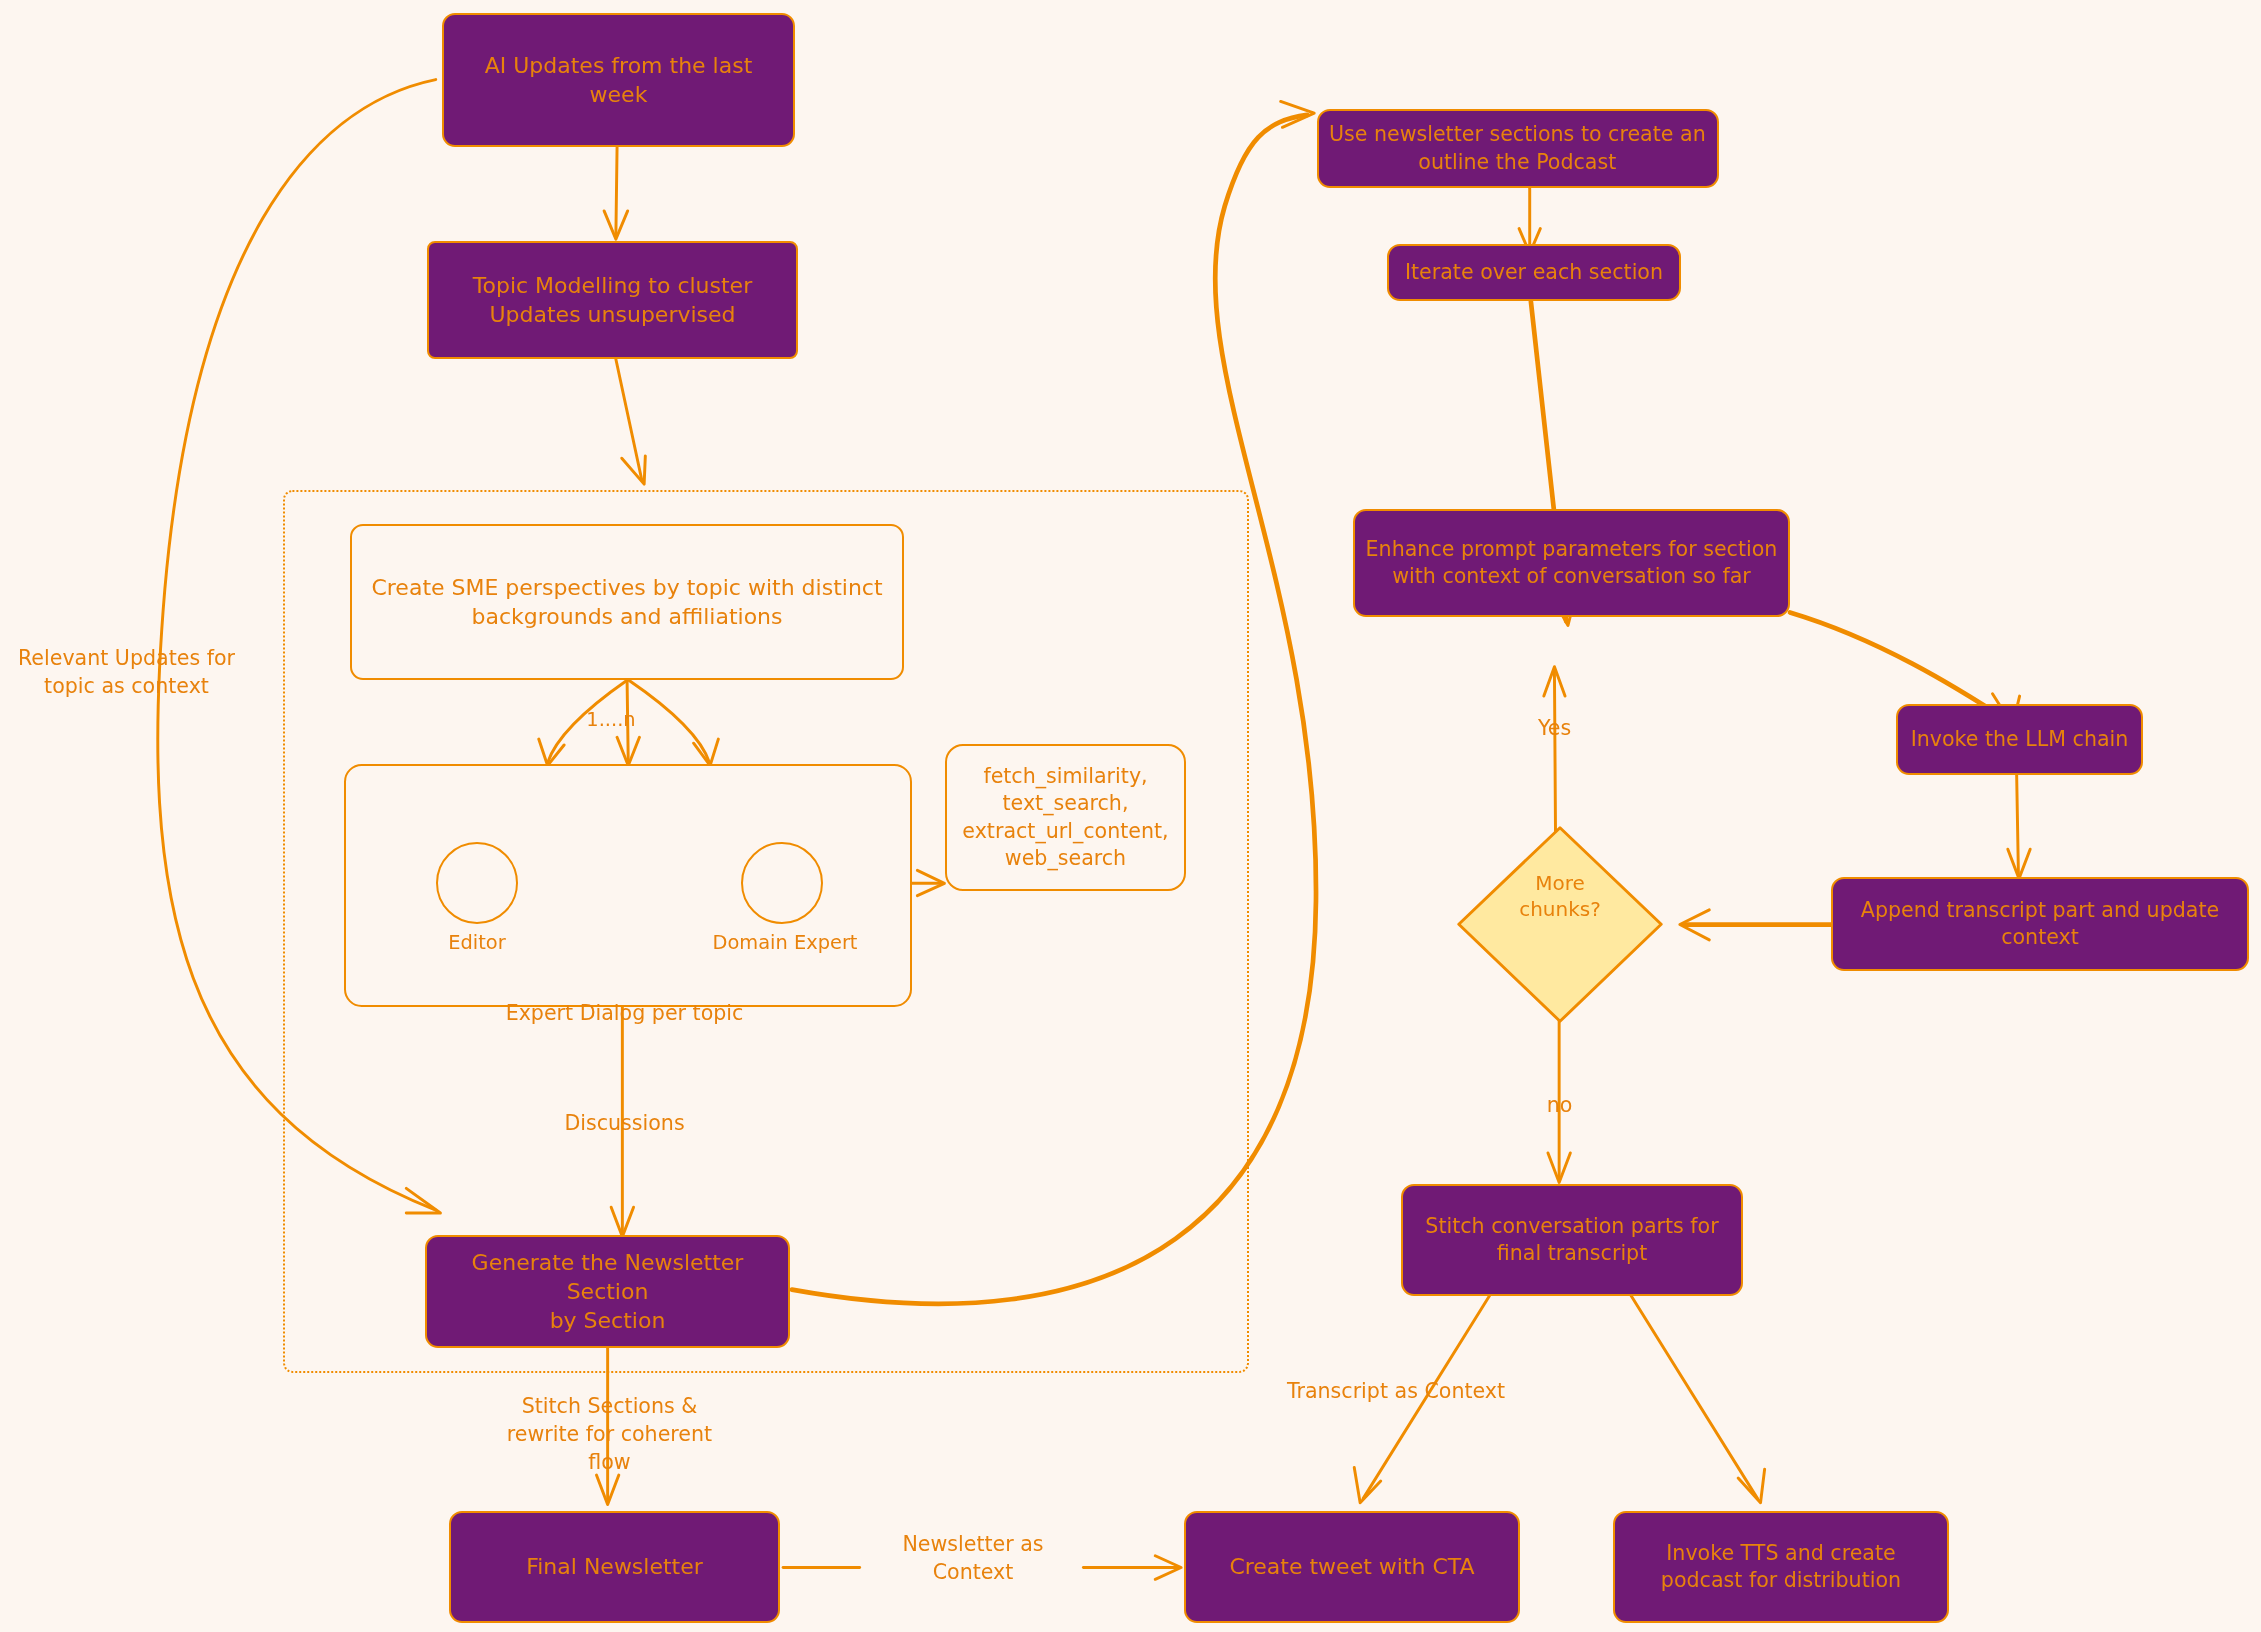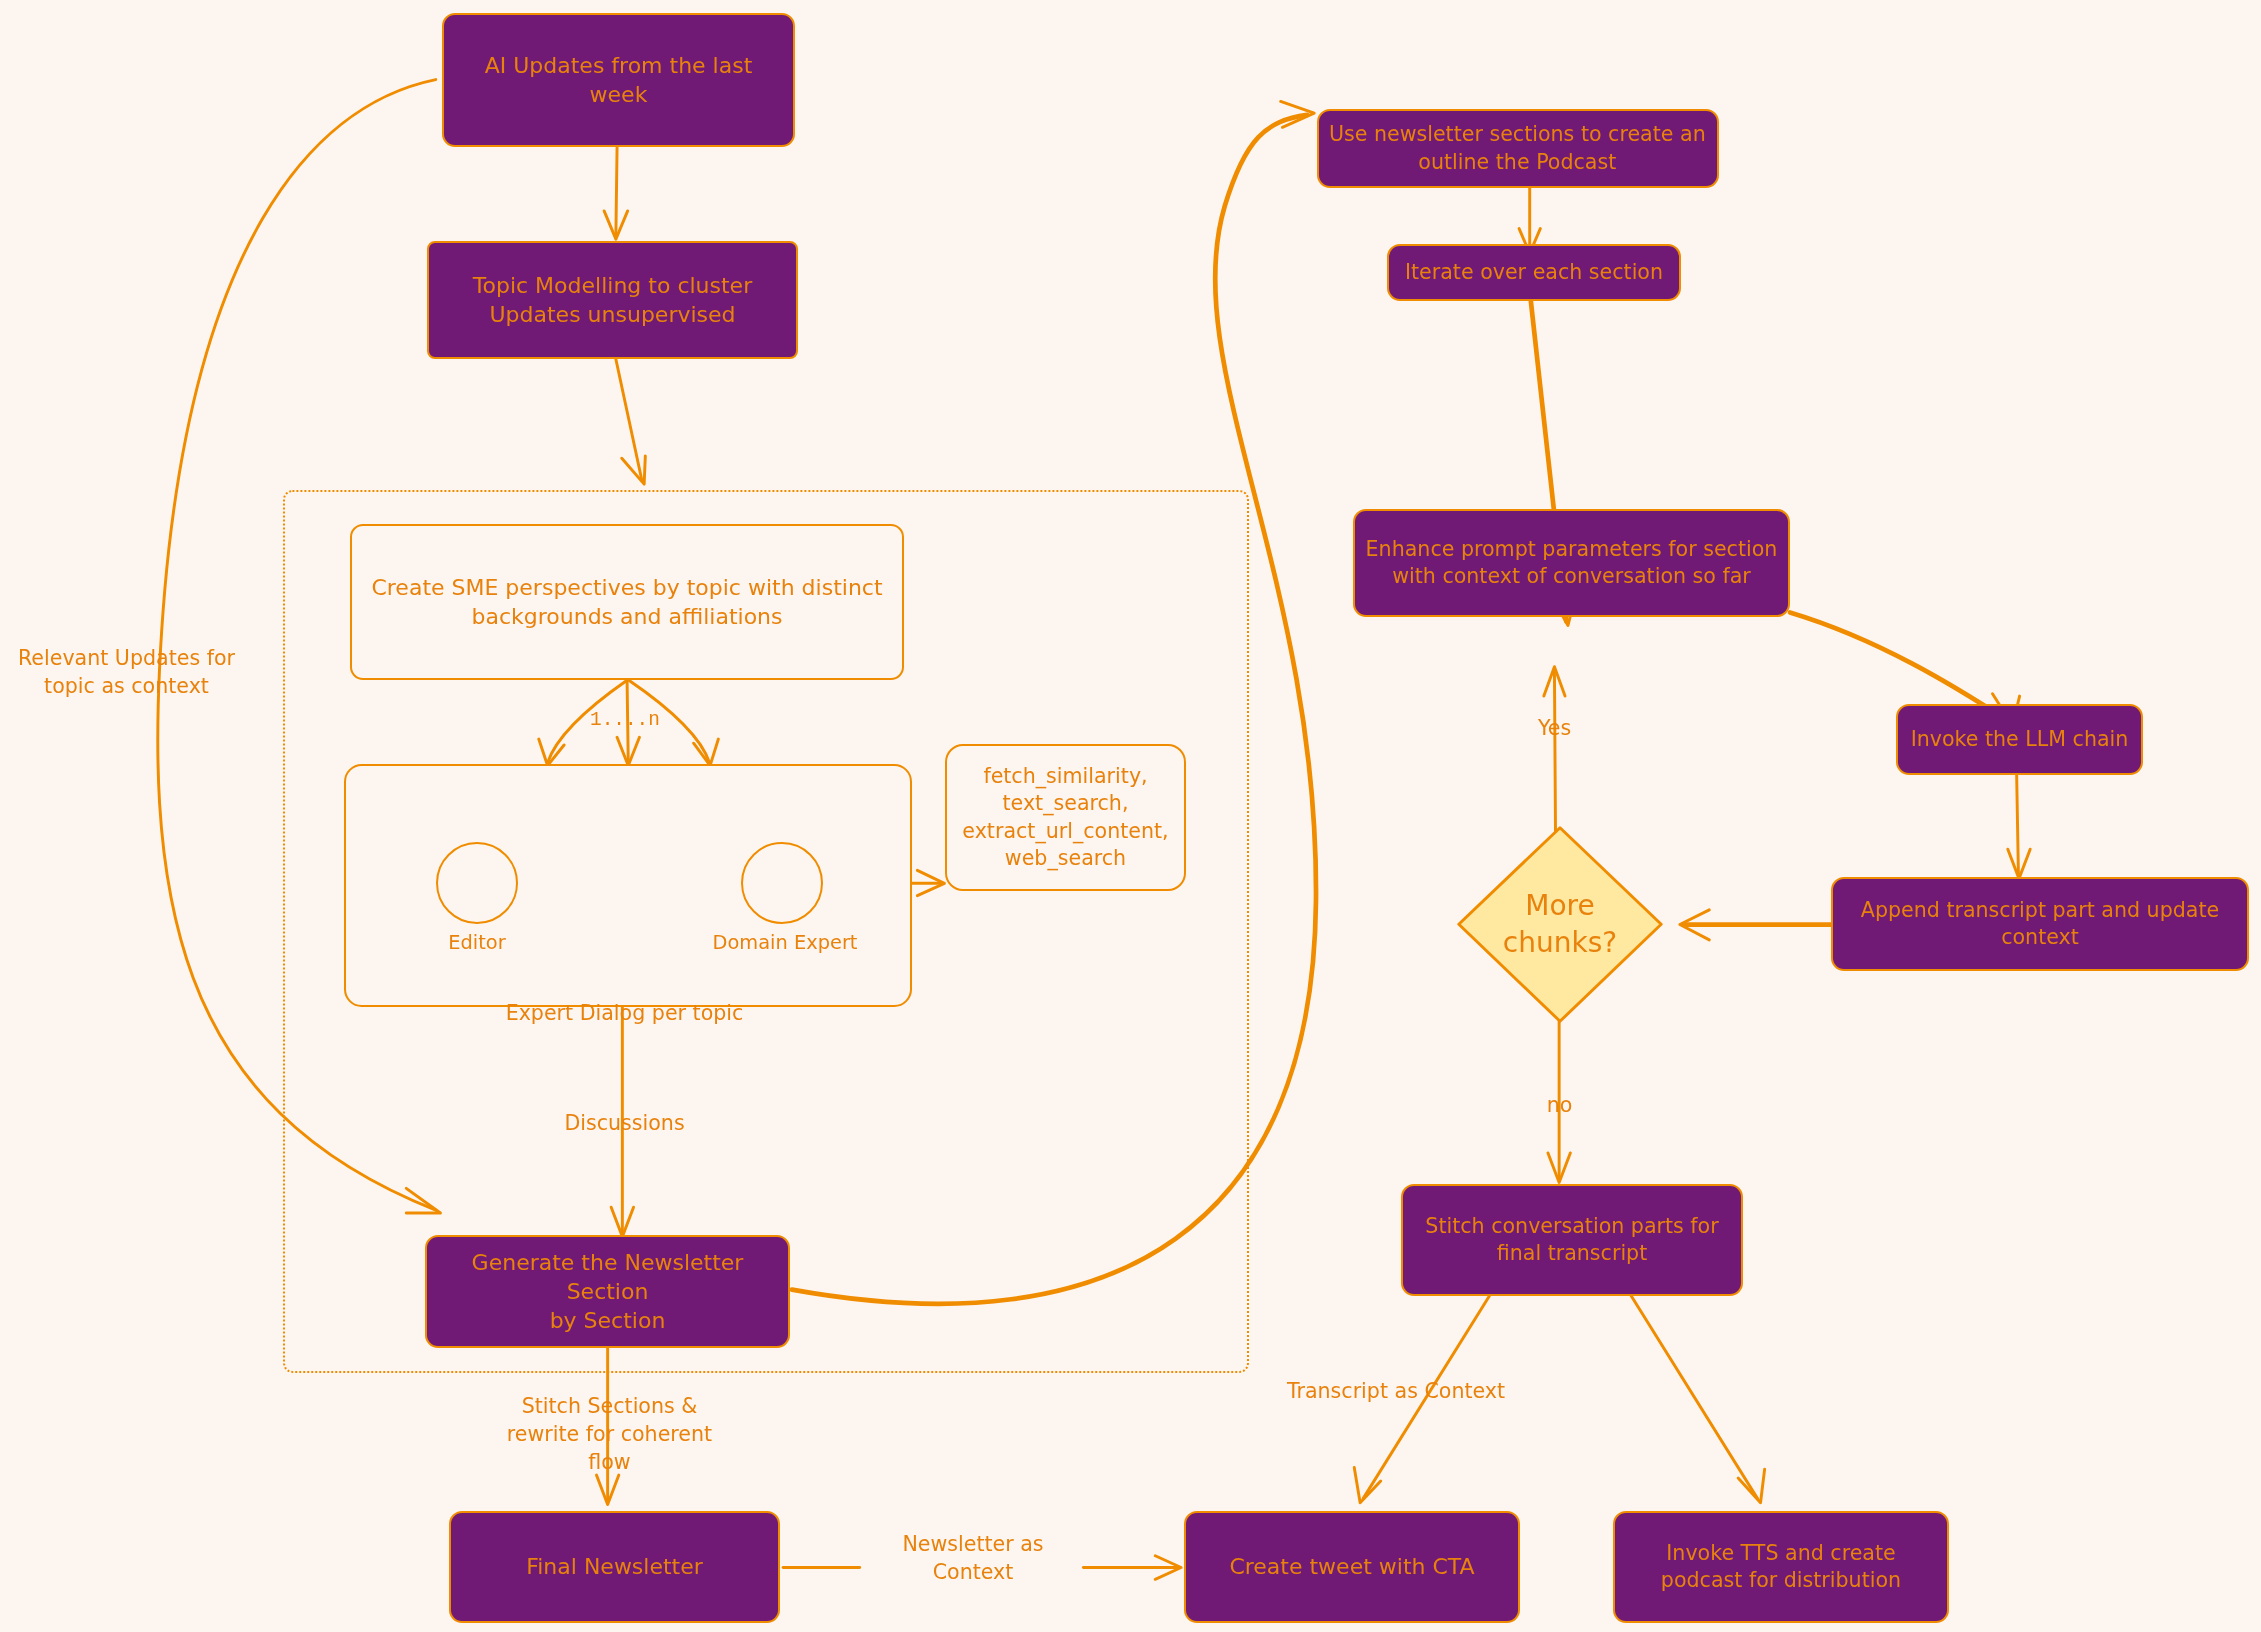--- a/index.html
+++ b/index.html
@@ -226,21 +226,21 @@
   <div class="label" style="left:412px; top:930px; width:130px; font-size:19.4px;">Editor</div>
 
   <div class="circle-node" style="left:741px; top:842px; width:82px; height:82px;"></div>
   <div class="label" style="left:701px; top:930px; width:168px; font-size:19.4px;">Domain Expert</div>
 
   <div class="node hollow" style="left:945px; top:744px; width:241px; height:147px; font-size:20.6px;border-radius:18px;">fetch_similarity,
 text_search,
 extract_url_content,
 web_search</div>
 
-  <div class="label" style="left:560px; top:707px; width:130px; font-size:19.4px;font-family:Liberation Mono, monospace;">1....n</div>
+  <div class="label" style="left:546px; top:707px; width:130px; font-size:19.4px;">1....n</div>
 
   <div class="label" style="left:448px; top:1000px; width:353px; font-size:20.6px;">Expert Dialog per topic</div>
 
   <div class="label" style="left:489px; top:1110px; width:271px; font-size:20.6px;">Discussions</div>
 
   <div class="node filled" style="left:425px; top:1235px; width:365px; height:113px; font-size:22px;">Generate the Newsletter Section
 by Section</div>
 
   <div class="label" style="left:0px; top:645px; width:253px; font-size:20.6px;">Relevant Updates for
 topic as context</div>
@@ -267,21 +267,21 @@
   <div class="node filled" style="left:1896px; top:704px; width:247px; height:71px; font-size:20.6px;">Invoke the LLM chain</div>
 
   <div class="node filled" style="left:1831px; top:877px; width:418px; height:94px; font-size:20.6px;">Append transcript part and update
 context</div>
 
   <div class="diamond" style="left:1454px; top:823px; width:212px; height:203px;">
     <svg width="212" height="203" viewBox="0 0 360 345">
       <polygon points="180,8 352,172 180,337 8,172" fill="#FFE9A0" stroke="#F08C00" stroke-width="5" stroke-linejoin="round"></polygon>
     </svg>
   </div>
-  <div class="diamond-text" style="left:1454px; top:823px; width:212px; height:203px; font-size:28px;">More
+  <div class="diamond-text" style="left:1454px; top:794px; width:212px; height:203px; font-size:20px;">More
 chunks?</div>
 
   <div class="label" style="left:1484px; top:715px; width:141px; font-size:20.6px;">Yes</div>
 
   <div class="label" style="left:1489px; top:1092px; width:141px; font-size:20.6px;">no</div>
 
   <div class="node filled" style="left:1401px; top:1184px; width:342px; height:112px; font-size:20.6px;">Stitch conversation parts for
 final transcript</div>
 
   <div class="label" style="left:1231px; top:1378px; width:330px; font-size:20.6px;">Transcript as Context</div>

